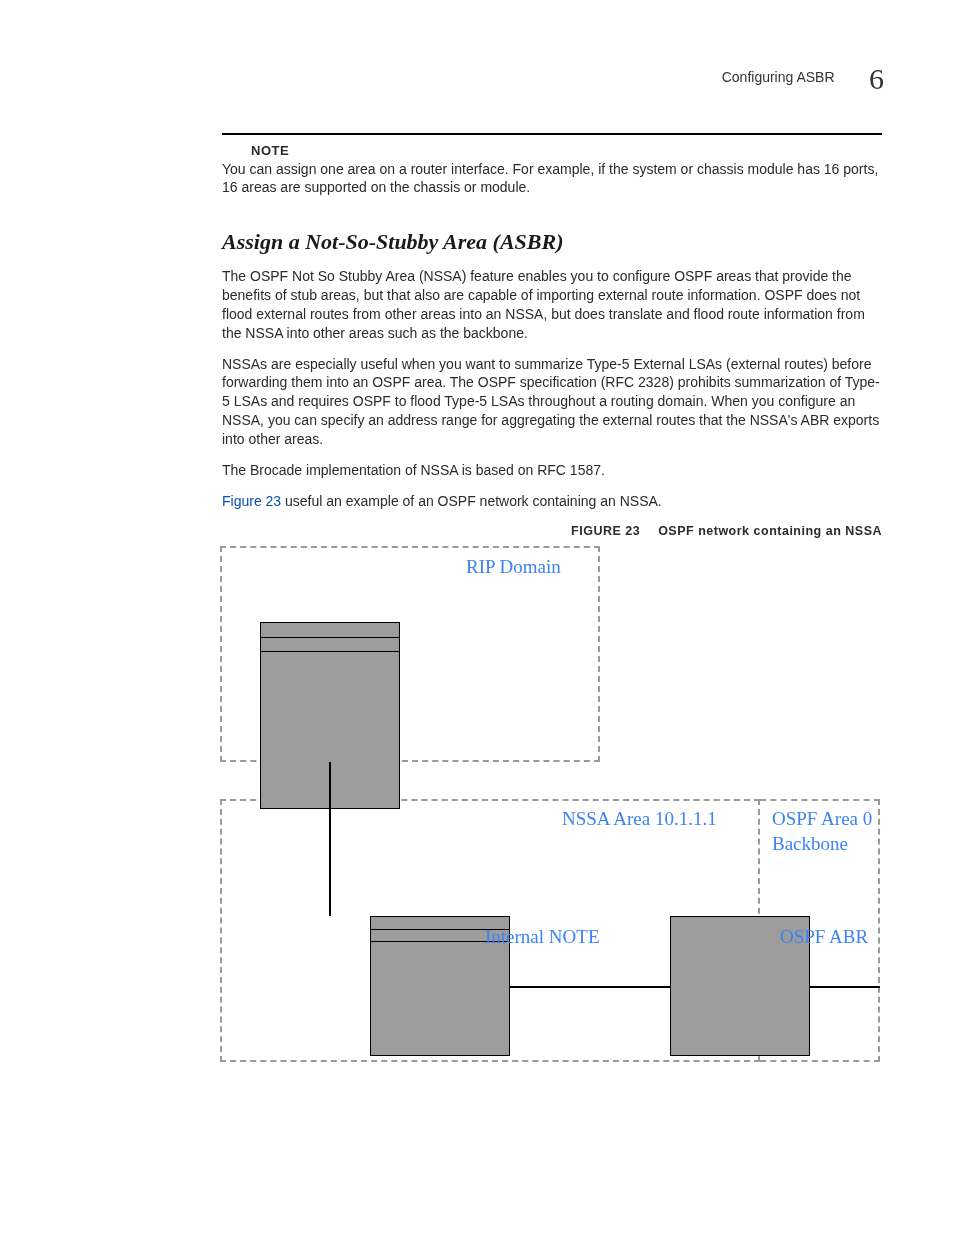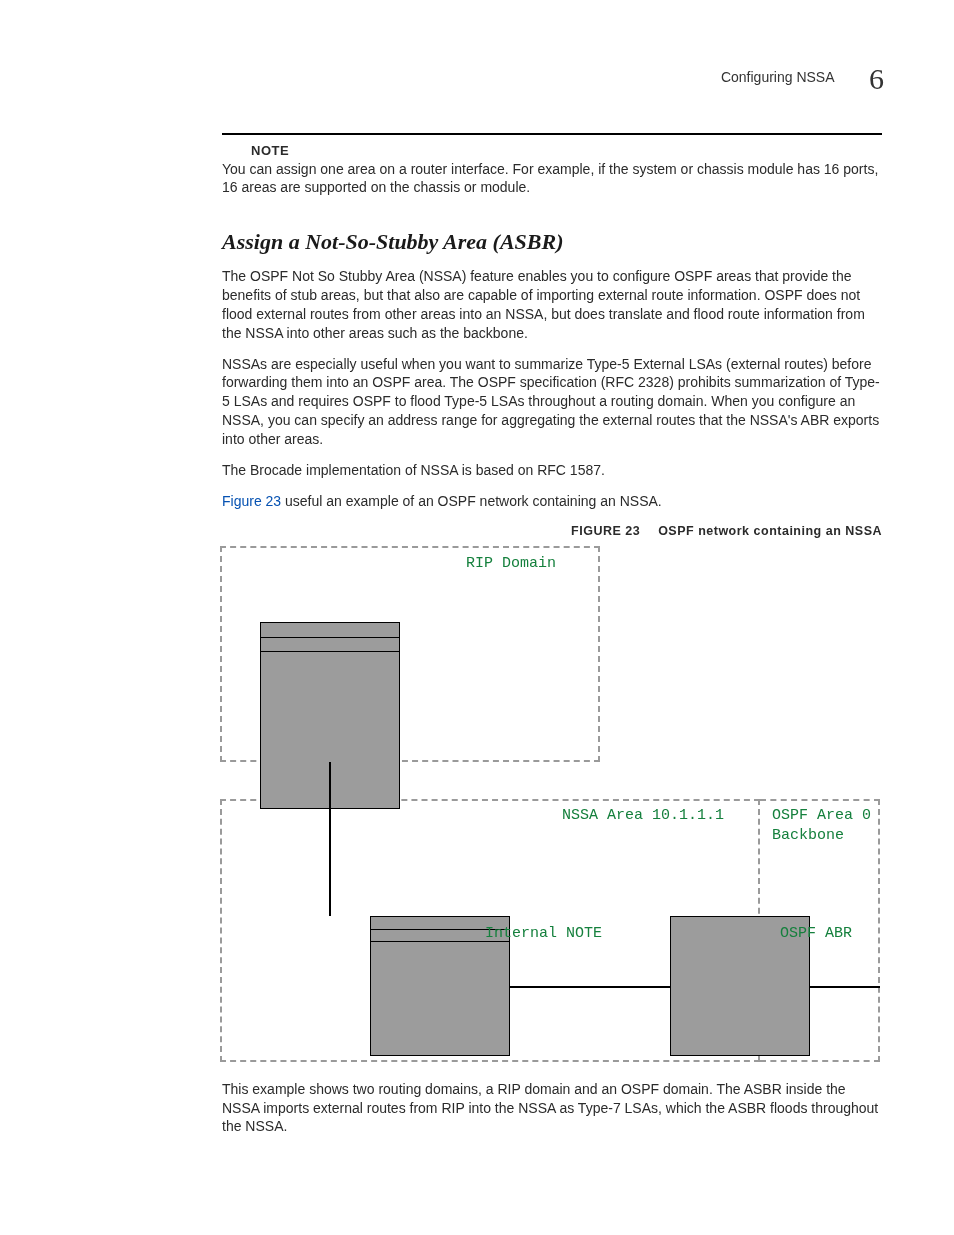--- a/index.html
+++ b/index.html
@@ -108,35 +108,35 @@
   .box.top .s1{ top:14px;} .box.top .s2{ top:28px;}
   .box.asbr { left: 150px; top: 370px; width: 140px; height: 140px; }
   .box.asbr .stripe { position:absolute; left:0; width:100%; height:1px; background:#000; }
   .box.asbr .sa{ top:12px;} .box.asbr .sb{ top:24px;}
   .box.abr { left: 450px; top: 370px; width: 140px; height: 140px; }
   .line { position:absolute; background:#000; }
   .line.v1 { left: 109px; top: 263px; width: 2px; height: 107px; } 
   .line.v1top { left:109px; top:216px; width:2px; height:47px; } 
   .line.h1 { left: 290px; top: 440px; width: 160px; height: 2px; }
   .line.h2 { left: 590px; top: 440px; width: 70px; height: 2px; }
-  .dlabel { position:absolute; font-family: Liberation Mono, monospace; font-size: 15px; color:#15803d; }
+  .dlabel { position:absolute; font-family: Liberation Serif, serif; font-size: 19px; color:#3b82f6; }
   .dlabel.rip { left: 246px; top: 8px; }
   .dlabel.nssa { left: 342px; top: 260px; }
   .dlabel.backbone { left: 552px; top: 260px; white-space: pre; }
   .dlabel.asbr { left: 265px; top: 378px; }
   .dlabel.abr { left: 560px; top: 378px; }
   .closing { margin-top: 4px; }
 </style>
 </head>
 <body>
 
 <div class="page">
 
   <div class="header-row">
-    <span class="header-label">Configuring NSSA</span>
+    <span class="header-label">Configuring ASBR</span>
     <span class="chapter-num">6</span>
   </div>
 
   <div class="hr-top"></div>
 
   <div class="content">
 
     <div class="note-label">NOTE</div>
     <p class="note-text">You can assign one area on a router interface. For example, if the system or chassis module has 16 ports, 16 areas are supported on the chassis or module.</p>
 
@@ -175,16 +175,15 @@
       <div class="line h2"></div>
 
       <div class="dlabel rip">RIP Domain</div>
       <div class="dlabel nssa">NSSA Area 10.1.1.1</div>
       <div class="dlabel backbone">OSPF Area 0
 Backbone</div>
       <div class="dlabel asbr">Internal NOTE</div>
       <div class="dlabel abr">OSPF ABR</div>
     </div>
 
-    <p class="closing">This example shows two routing domains, a RIP domain and an OSPF domain. The ASBR inside the NSSA imports external routes from RIP into the NSSA as Type-7 LSAs, which the ASBR floods throughout the NSSA.</p>
 
   </div>
 </div>
 
 </body></html>

